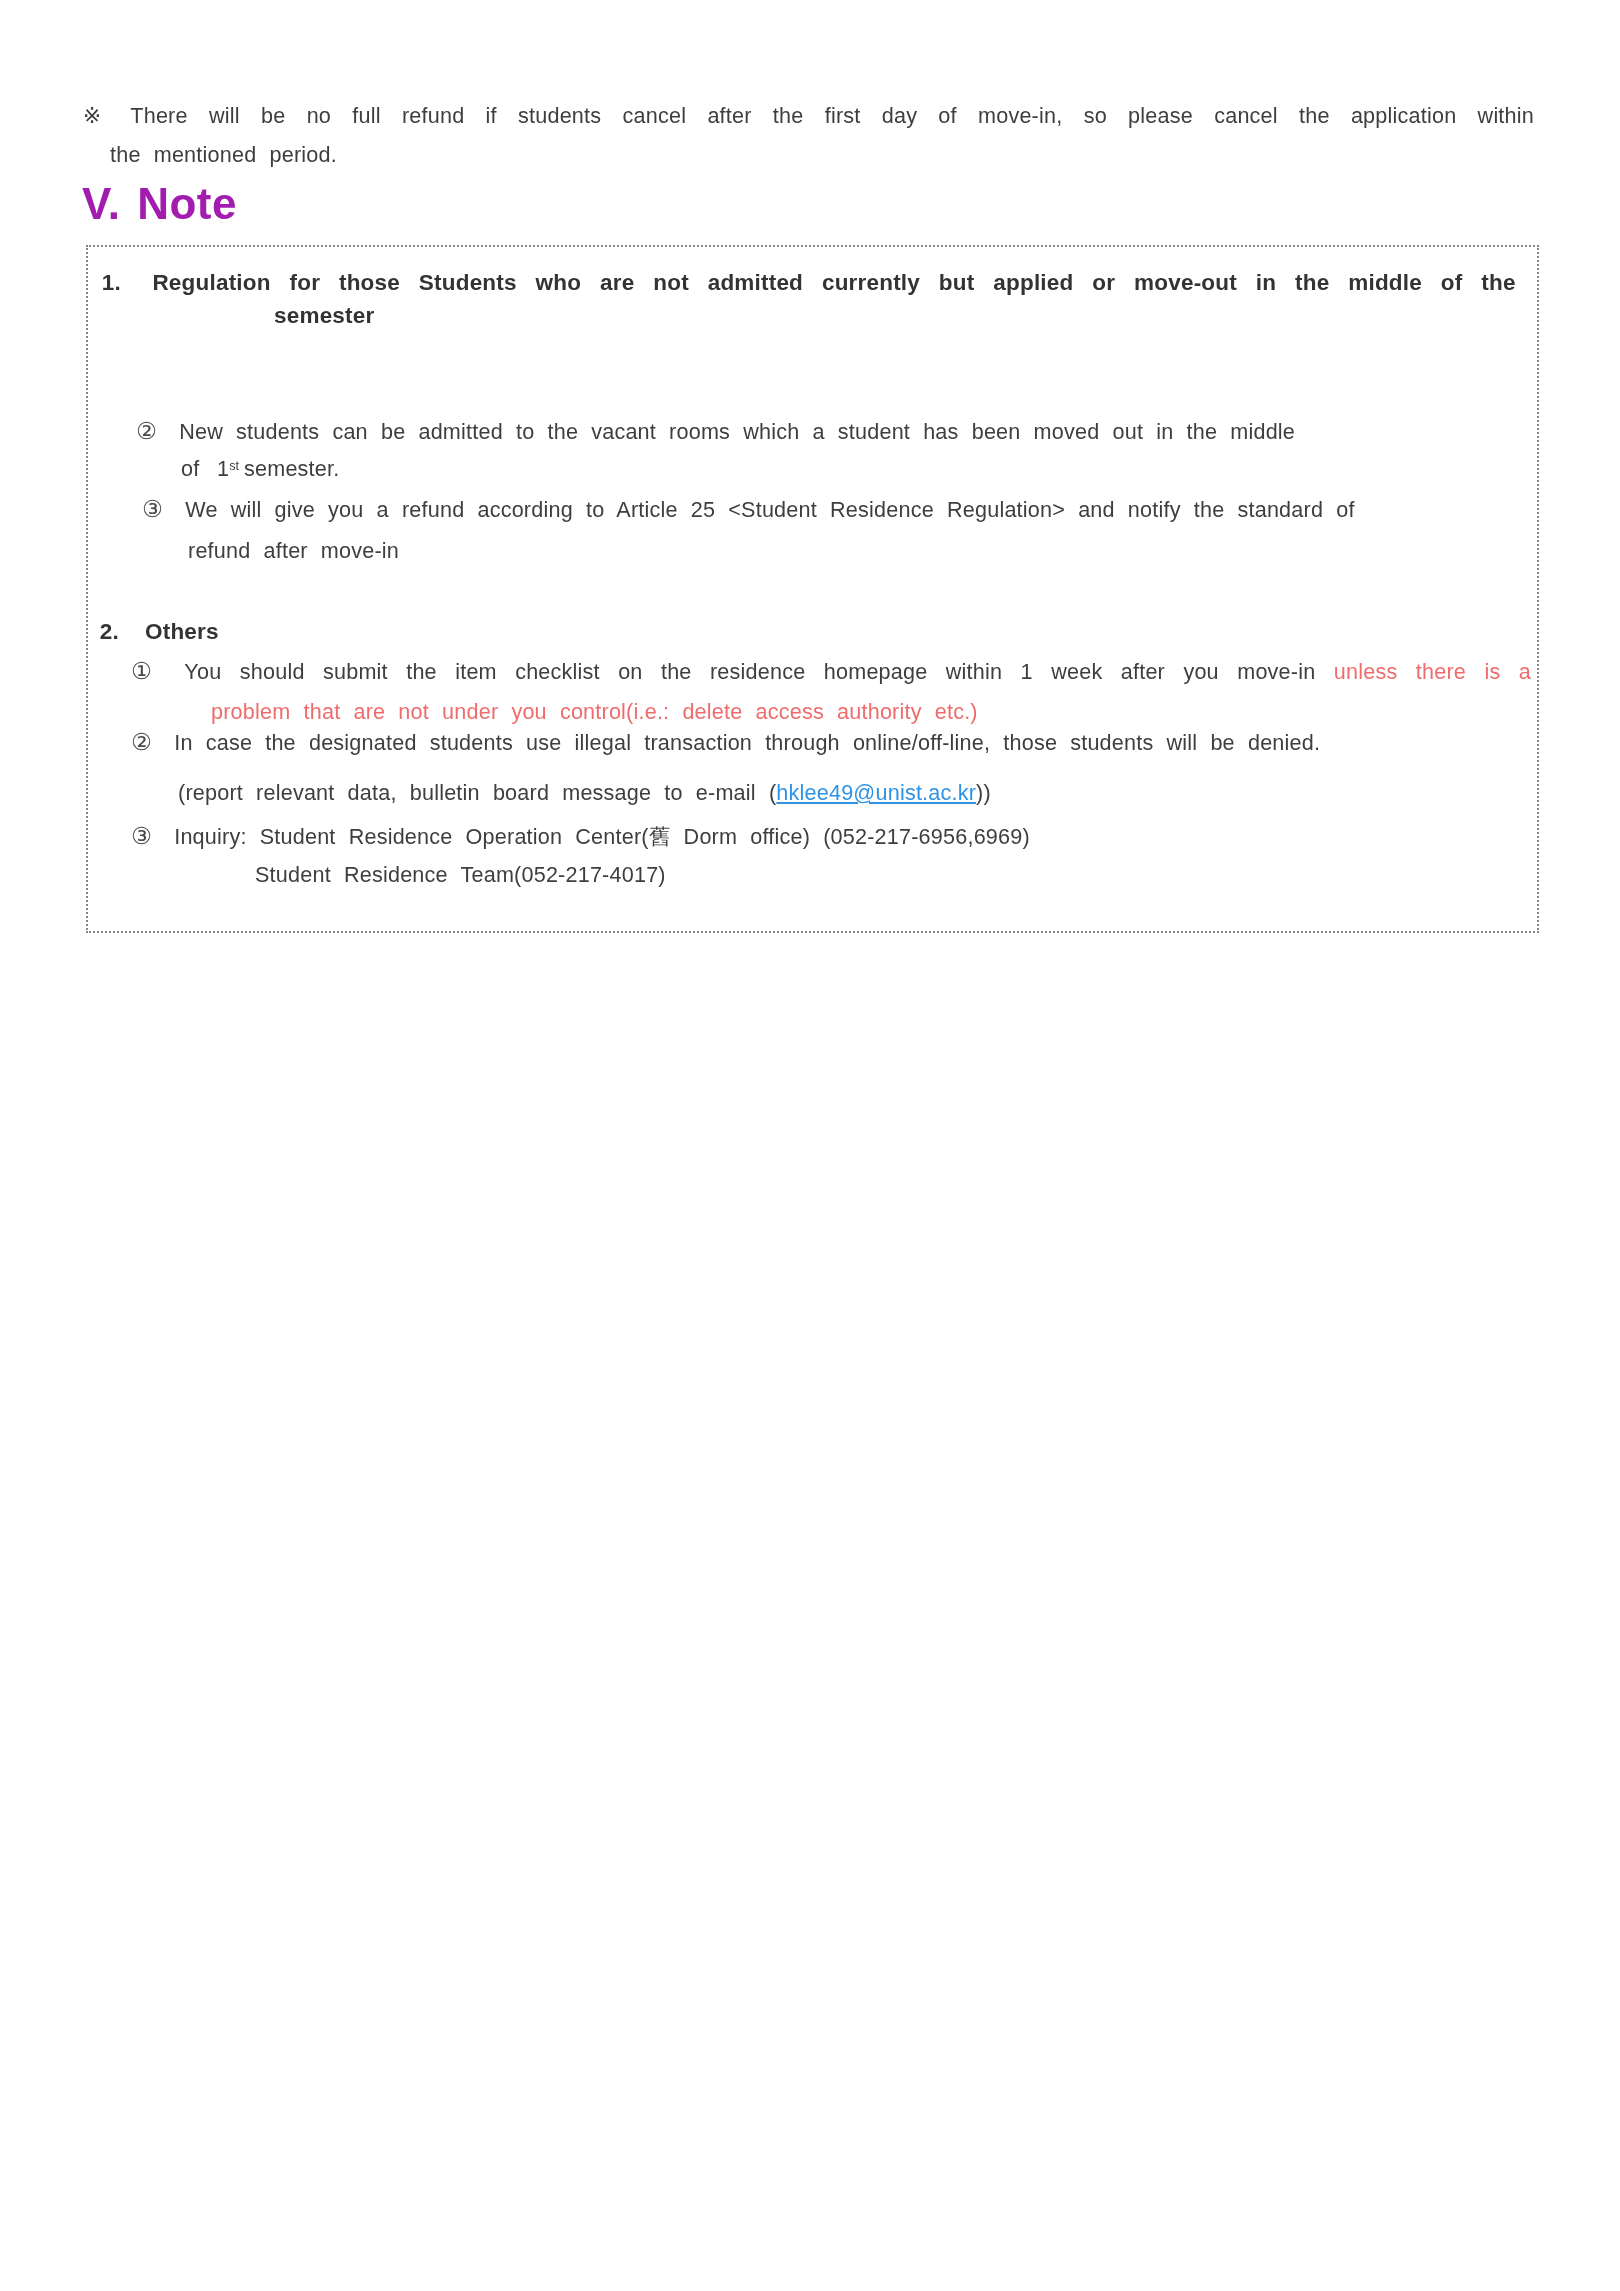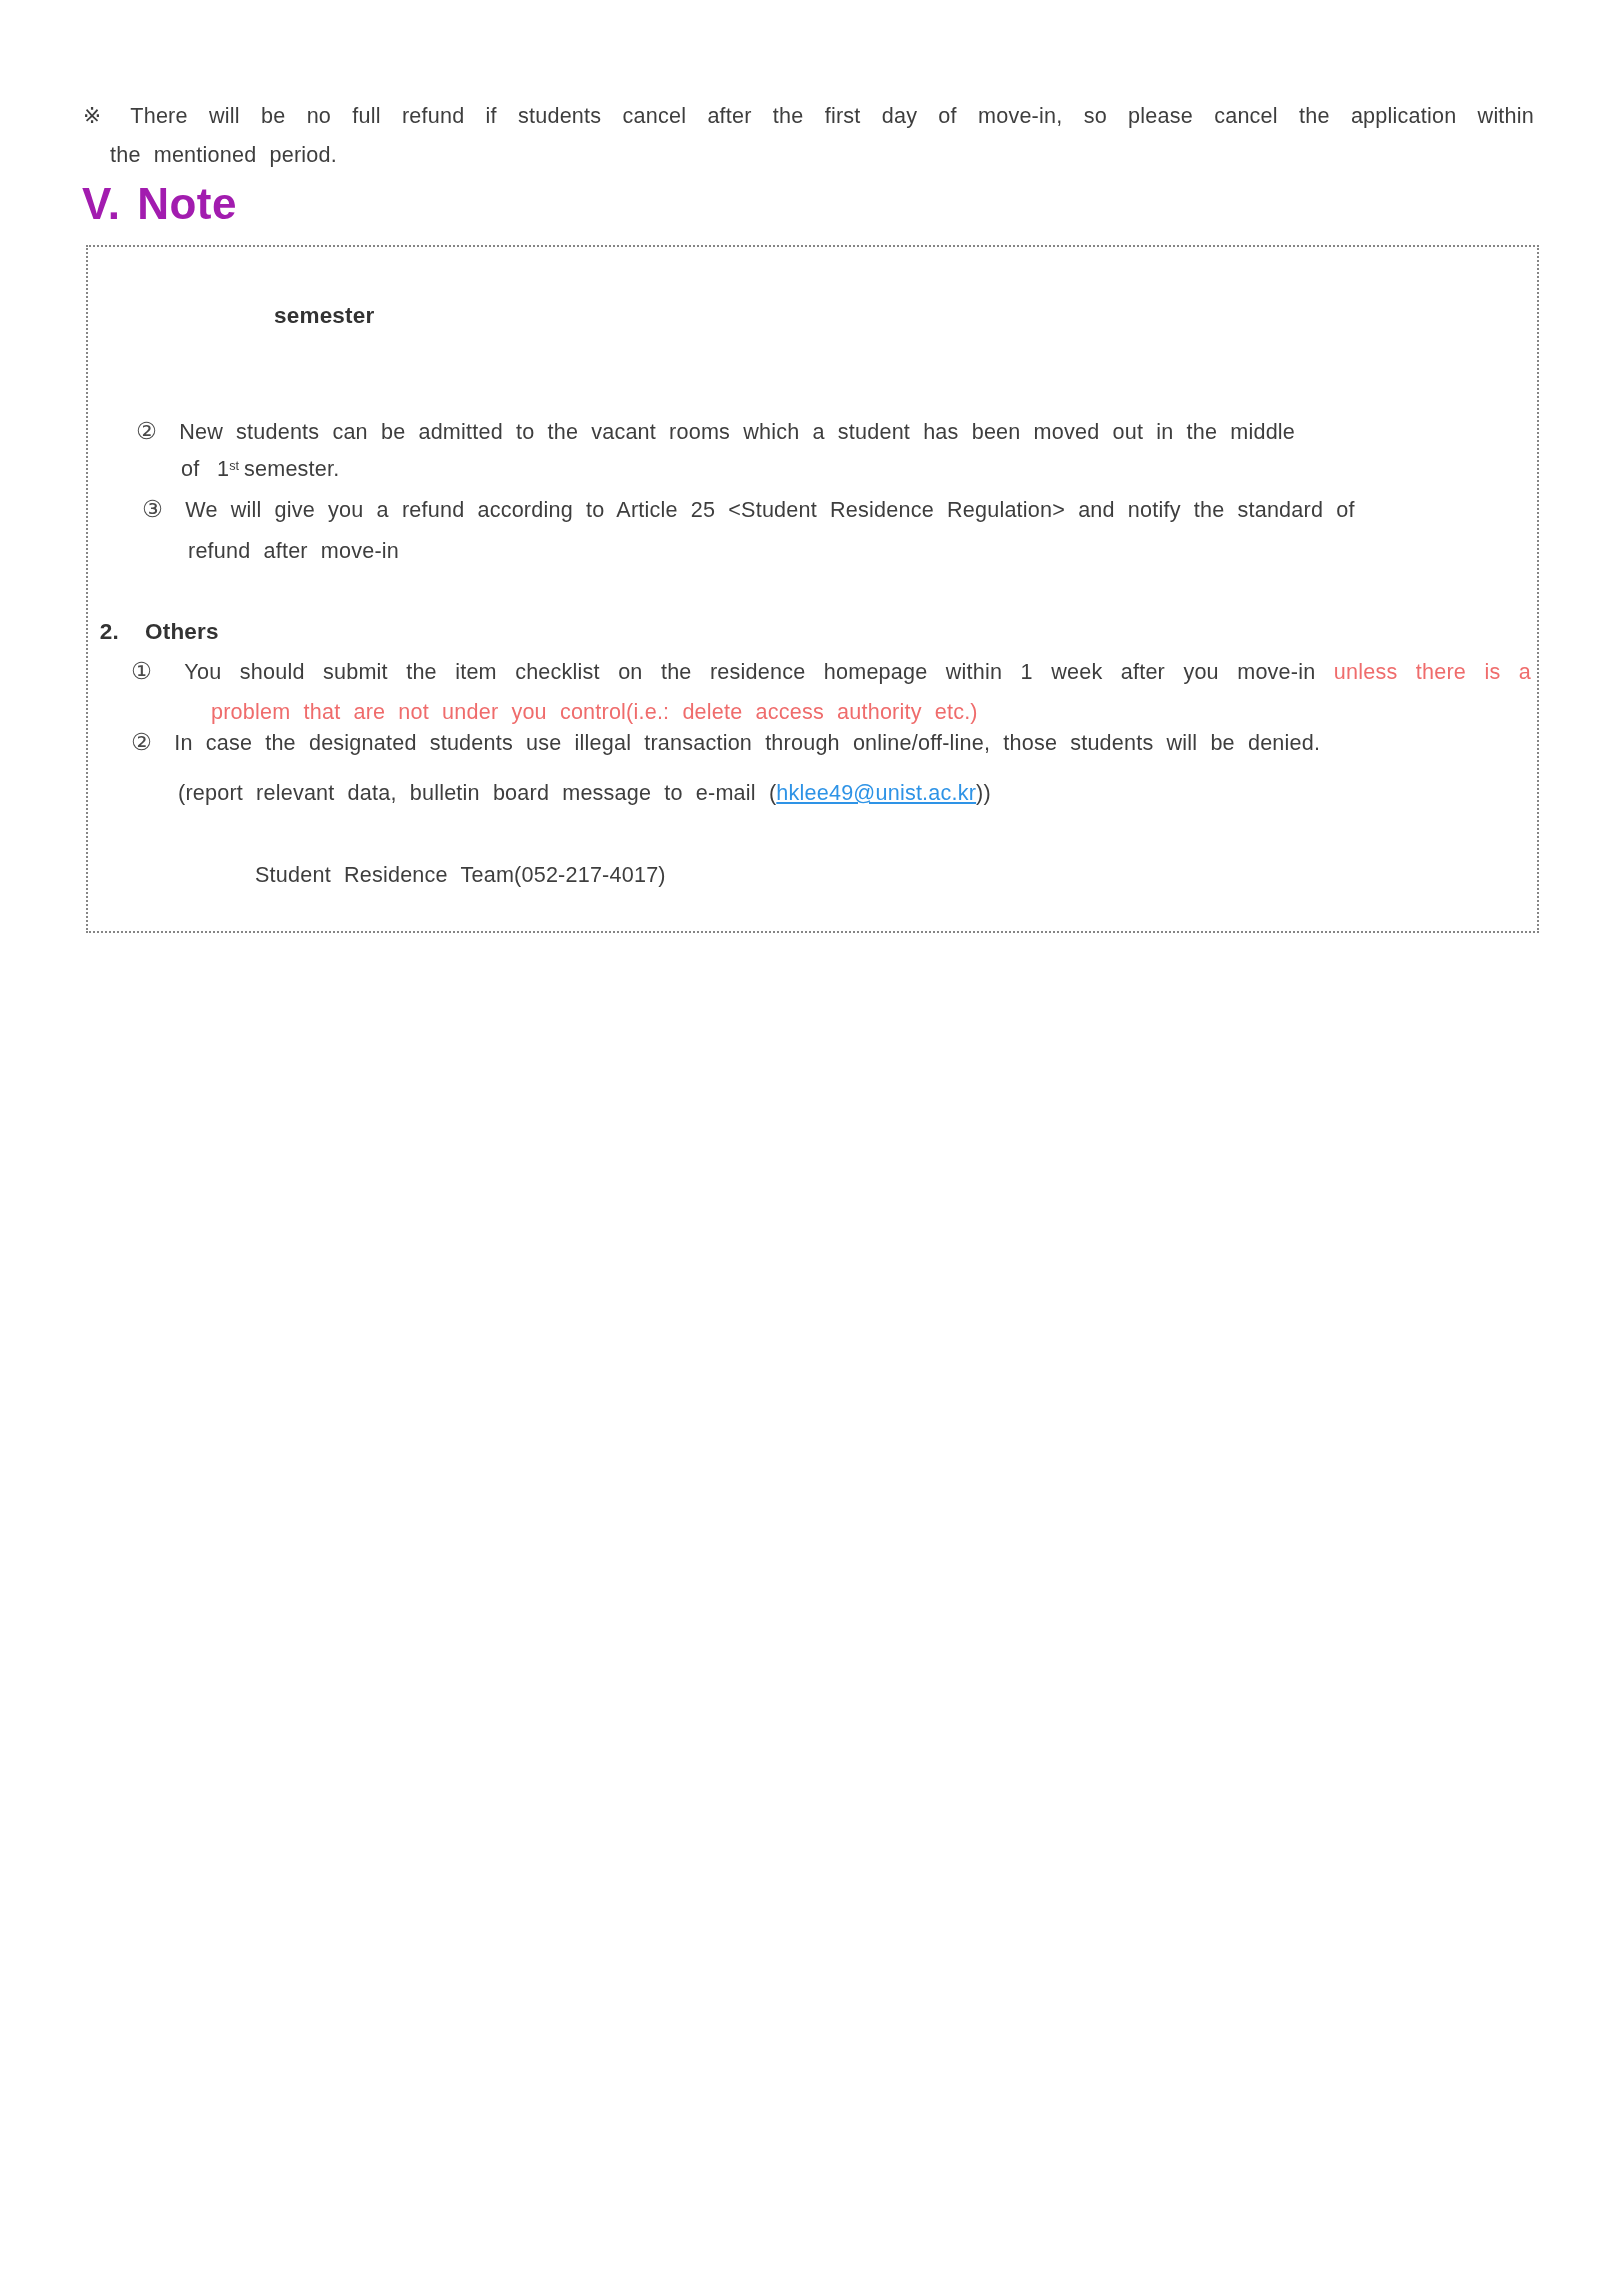--- a/index.html
+++ b/index.html
@@ -66,20 +66,24 @@
     <span>There will be no full refund if students cancel after the first day of move-in, so please cancel the application within</span>
   </div>
   <div class="line" style="left:110px;top:135px">
     <span>the mentioned period.</span>
   </div>
 
   <h1 class="heading">V. Note</h1>
 
   <div class="note-box">
 
+    <div class="line just bold" style="left:13.7px;top:15.7px;width:1414px;font-size:22.5px">
+      <span class="num">1.</span>
+      <span>Regulation for those Students who are not admitted currently but applied or move-out in the middle of the</span>
+    </div>
     <div class="line bold" style="left:186px;top:49px;font-size:22.5px">
       <span>semester</span>
     </div>
 
 
     <div class="line" style="left:48px;top:165px">
       <span class="bullet">②</span>
       <span>New students can be admitted to the vacant rooms which a student has been moved out in the middle</span>
     </div>
     <div class="line" style="left:93px;top:202px">
@@ -109,20 +113,24 @@
     </div>
 
     <div class="line" style="left:43px;top:476px">
       <span class="bullet">②</span>
       <span>In case the designated students use illegal transaction through online/off-line, those students will be denied.</span>
     </div>
     <div class="line" style="left:90px;top:526px">
       <span>(report relevant data, bulletin board message to e-mail (</span><a class="link underline">hklee49@unist.ac.kr</a><span>))</span>
     </div>
 
+    <div class="line" style="left:43px;top:570px">
+      <span class="bullet">③</span>
+      <span>Inquiry: Student Residence Operation Center(舊 Dorm office) (052-217-6956,6969)</span>
+    </div>
     <div class="line" style="left:167px;top:608px">
       <span>Student Residence Team(052-217-4017)</span>
     </div>
 
 
   </div>
 </div>
 
 
 </body></html>

